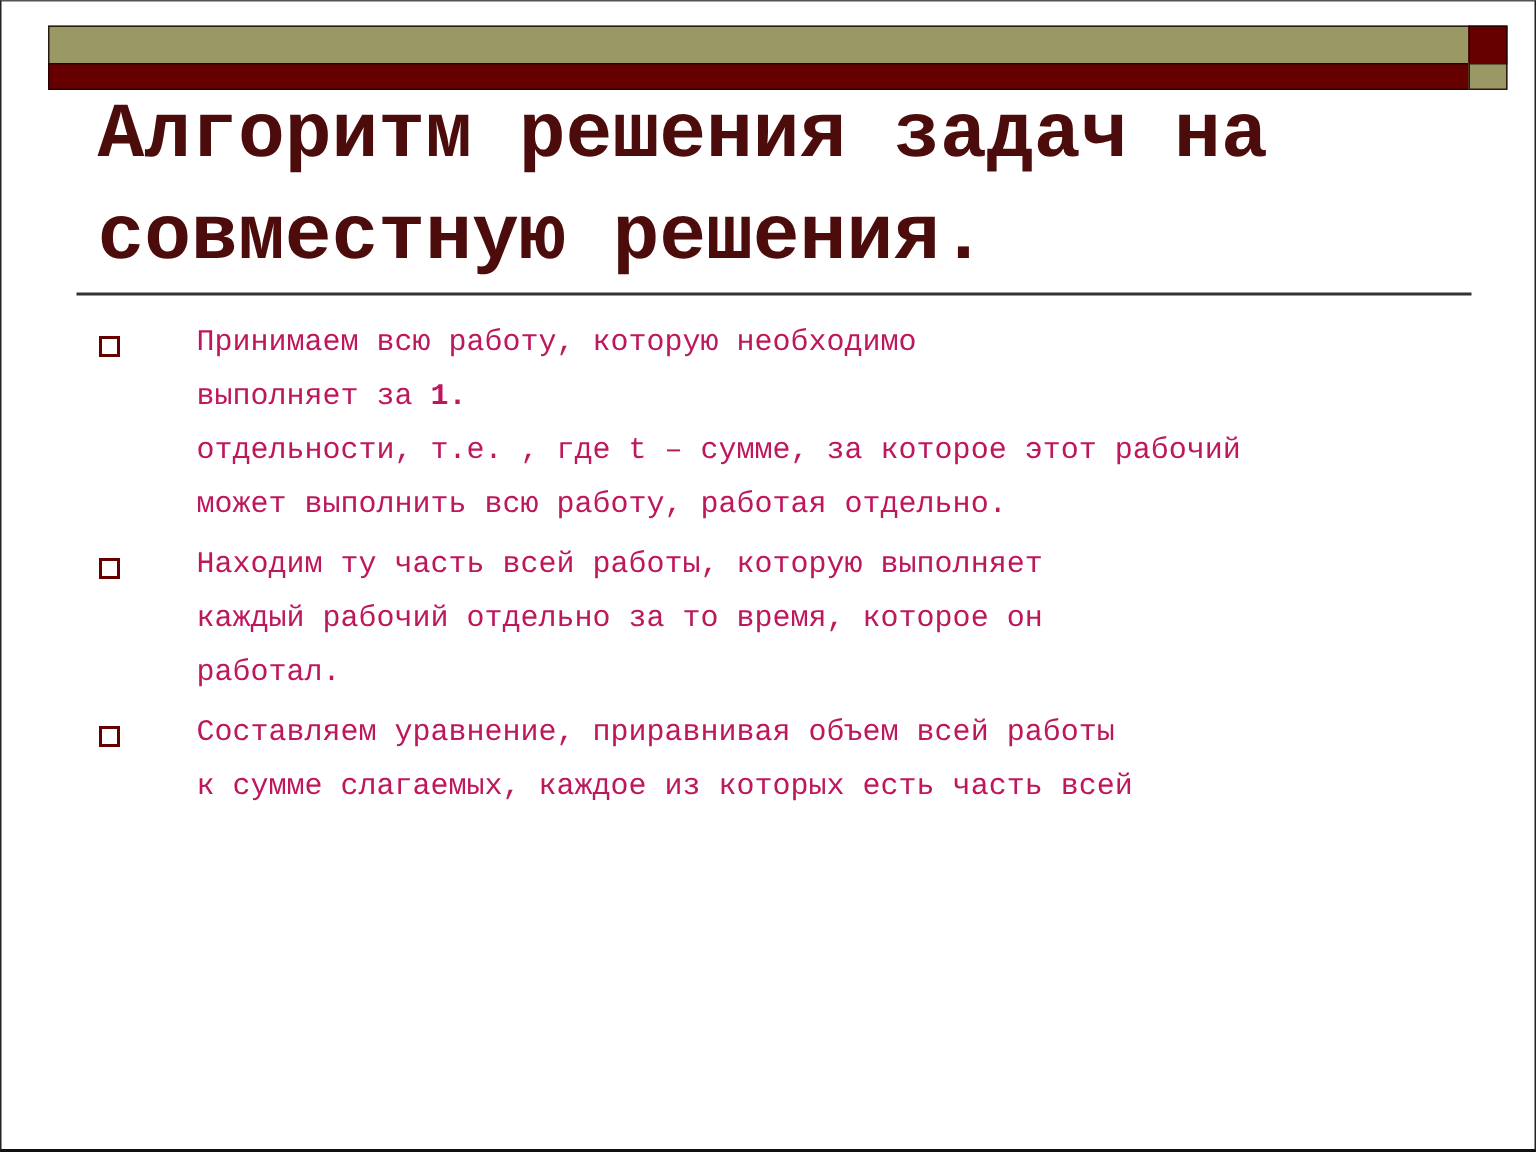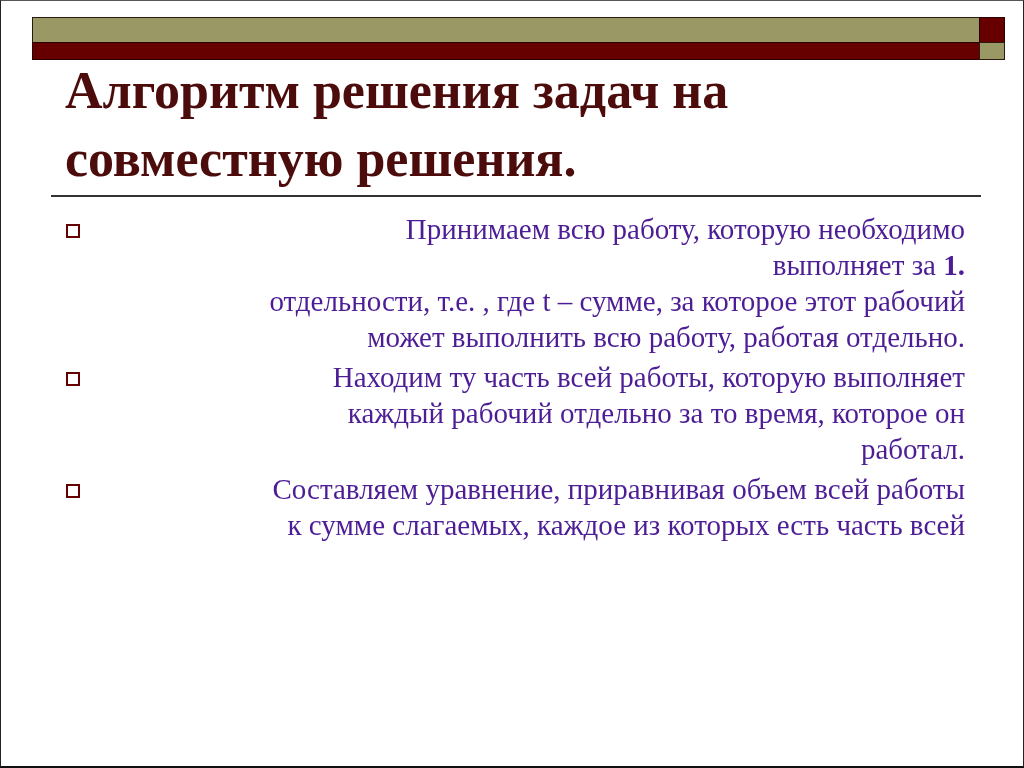--- a/index.html
+++ b/index.html
@@ -91,35 +91,34 @@
       width: 900px;
       margin: 0;
       padding: 0;
       list-style: none;
     }
     .bullet-item {
       position: relative;
       padding-left: 66px;
       margin-bottom: 4px;
       font-family: "Liberation Serif", "DejaVu Serif", serif;
-      font-size: 29px;
+      font-size: 20px;
       line-height: 36px;
-      color: #4c1d95;
-      text-align: right;
+      color: #be185d;
     }
     .bullet-marker {
       position: absolute;
       left: 1px;
       top: 13px;
       width: 10px;
       height: 10px;
       border: 2px solid var(--maroon);
       background: #fff;
     }
-    .line { display: block; }
+    .line { display: block; font-family: Liberation Mono, monospace; }
     .bold { font-weight: bold; }
   </style>
 </head>
 <body>
 
 <div class="slide">
 
   <div class="top-band">
     <div class="band-olive"></div>
     <div class="band-red"></div>

